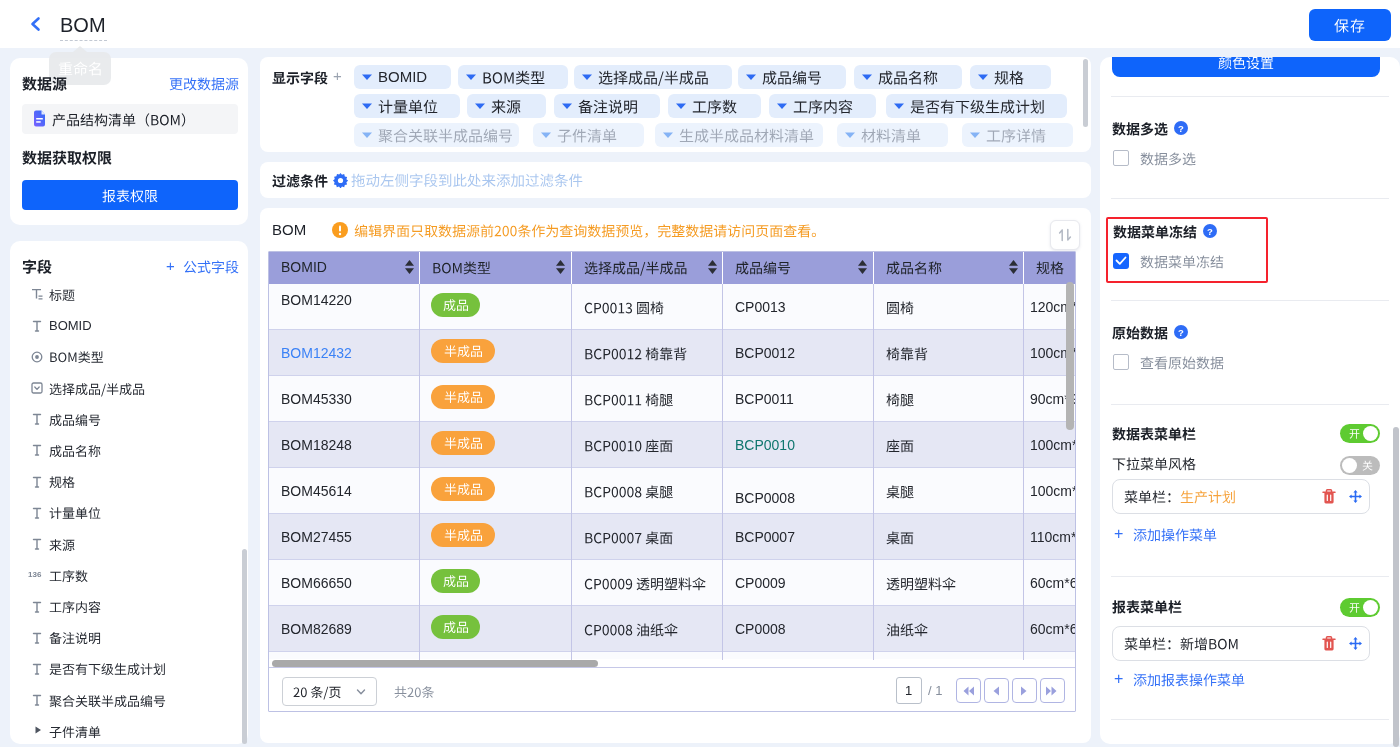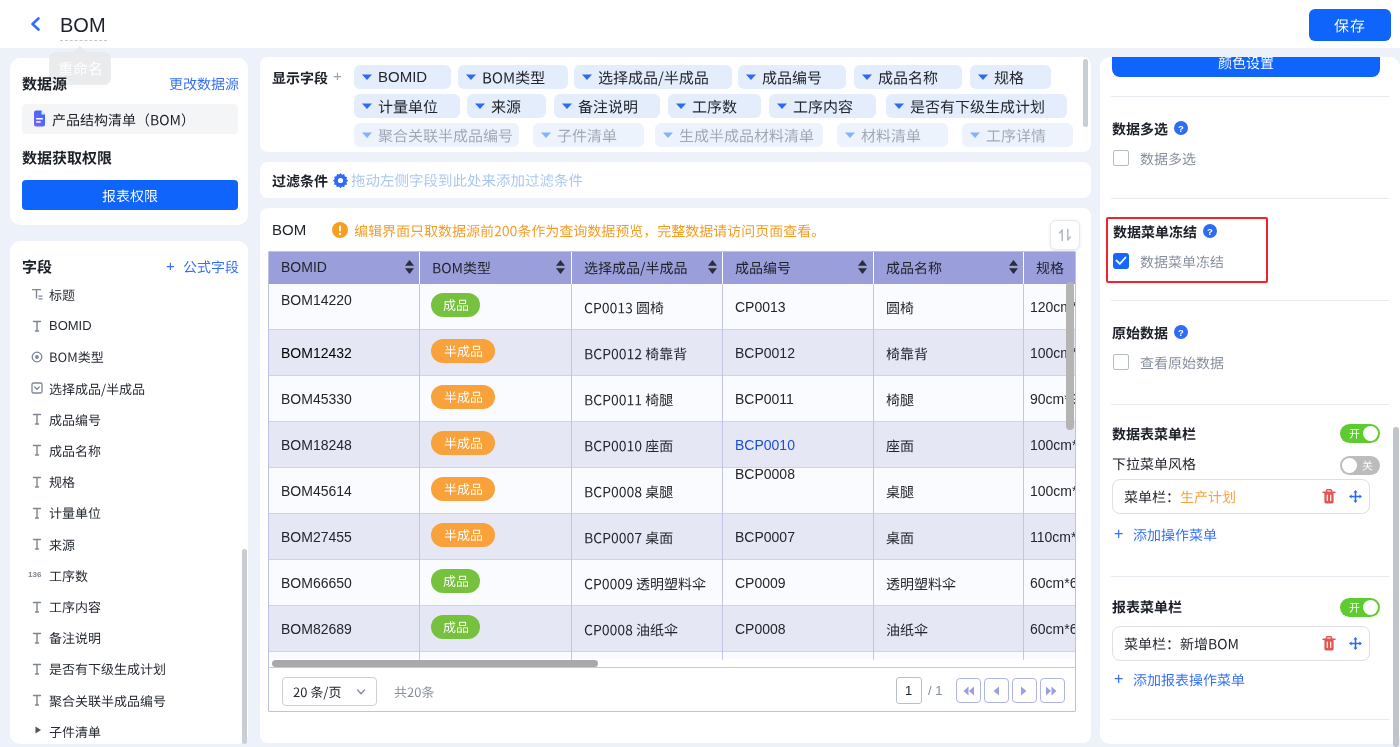--- a/index.html
+++ b/index.html
@@ -633,21 +633,21 @@
     <div style="position:absolute;left:466px;top:44.5px;font:400 14px/21px 'Liberation Sans',sans-serif;color:#23262d;white-space:nowrap">CP0013</div>
     <div style="position:absolute;left:616.5px;top:44.6px;width:28.0px;height:20.7px;">
       <svg width="28.0" height="20.7" viewBox="0 0 28.0 20.7">
         <g transform="translate(0,16.24) scale(0.014,-0.014)">
           <path fill="#23262d" d="M337 631H656V555H337ZM271 684V502H727V684ZM470 352V294C470 236 449 154 182 103C197 88 215 62 223 46C503 111 537 212 537 291V352ZM521 161C601 126 707 74 761 42L792 97C736 128 629 177 551 210ZM246 442V183H314V383H681V188H751V442ZM81 799V-79H154V-41H844V-79H919V799ZM154 21V736H844V21Z M1441 332V39H1506V96H1716V332ZM1506 276H1649V152H1506ZM1642 839C1640 807 1637 778 1633 751H1417V689H1618C1590 605 1530 555 1391 525C1404 512 1423 487 1428 470C1548 498 1617 541 1657 604C1738 561 1831 507 1881 474L1930 525C1874 563 1768 620 1685 661L1693 689H1921V751H1706C1710 778 1712 807 1714 839ZM1375 470V407H1810V7C1810 -8 1805 -12 1788 -13C1771 -13 1713 -13 1648 -11C1659 -31 1672 -60 1676 -80C1758 -80 1810 -79 1842 -68C1874 -57 1884 -36 1884 6V407H1959V470ZM1186 840V647H1049V577H1177C1150 441 1091 282 1033 197C1046 179 1064 145 1072 124C1114 190 1155 296 1186 406V-79H1256V432C1281 384 1308 330 1320 299L1368 355C1352 383 1284 493 1256 532V577H1366V647H1256V840Z"></path>
         </g>
       </svg>
     </div>
     <div style="position:absolute;left:761px;top:44.5px;font:400 14px/21px 'Liberation Sans',sans-serif;color:#23262d;white-space:nowrap">120cm*60</div>
     <div style="position:absolute;left:-1px;top:78px;width:808px;height:46px;background:#e5e7f4;border-bottom:1px solid #cfd2ec"></div>
-    <div style="position:absolute;left:12px;top:90.5px;font:400 14px/21px 'Liberation Sans',sans-serif;color:#000000;white-space:nowrap">BOM12432</div>
+    <div style="position:absolute;left:12px;top:90.5px;font:400 14px/21px 'Liberation Sans',sans-serif;color:#3b82f6;white-space:nowrap">BOM12432</div>
     <div style="position:absolute;left:162px;top:87.0px;width:64px;height:24px;background:#f9a23c;border-radius:12px"></div>
     <div style="position:absolute;left:174.5px;top:89.4px;width:39.0px;height:19.2px">
       <svg width="39.0" height="19.2" viewBox="0 0 39.0 19.2">
         <g transform="translate(0,15.08) scale(0.013,-0.013)">
           <path fill="#ffffff" d="M147 787C194 716 243 620 262 561L334 592C314 652 263 745 215 814ZM779 817C750 746 698 647 656 587L722 561C764 620 817 711 858 789ZM458 841V516H118V442H458V281H53V206H458V-78H536V206H948V281H536V442H890V516H536V841Z M1544 839C1544 782 1546 725 1549 670H1128V389C1128 259 1119 86 1036 -37C1054 -46 1086 -72 1099 -87C1191 45 1206 247 1206 388V395H1389C1385 223 1380 159 1367 144C1359 135 1350 133 1335 133C1318 133 1275 133 1229 138C1241 119 1249 89 1250 68C1299 65 1345 65 1371 67C1398 70 1415 77 1431 96C1452 123 1457 208 1462 433C1462 443 1463 465 1463 465H1206V597H1554C1566 435 1590 287 1628 172C1562 96 1485 34 1396 -13C1412 -28 1439 -59 1451 -75C1528 -29 1597 26 1658 92C1704 -11 1764 -73 1841 -73C1918 -73 1946 -23 1959 148C1939 155 1911 172 1894 189C1888 56 1876 4 1847 4C1796 4 1751 61 1714 159C1788 255 1847 369 1890 500L1815 519C1783 418 1740 327 1686 247C1660 344 1641 463 1630 597H1951V670H1626C1623 725 1622 781 1622 839ZM1671 790C1735 757 1812 706 1850 670L1897 722C1858 756 1779 805 1716 836Z M2302 726H2701V536H2302ZM2229 797V464H2778V797ZM2083 357V-80H2155V-26H2364V-71H2439V357ZM2155 47V286H2364V47ZM2549 357V-80H2621V-26H2849V-74H2925V357ZM2621 47V286H2849V47Z"></path>
         </g>
       </svg>
     </div>
     <div style="position:absolute;left:314.5px;top:90.6px;width:103.2px;height:20.7px;">
       <svg width="103.2" height="20.7" viewBox="0 0 103.2 20.7">
@@ -701,21 +701,21 @@
         </g>
       </svg>
     </div>
     <div style="position:absolute;left:314.5px;top:182.6px;width:89.2px;height:20.7px;">
       <svg width="89.2" height="20.7" viewBox="0 0 89.2 20.7">
         <g transform="translate(0,16.24) scale(0.014,-0.014)">
           <path fill="#23262d" d="M101 0H334C498 0 612 71 612 215C612 315 550 373 463 390V395C532 417 570 481 570 554C570 683 466 733 318 733H101ZM193 422V660H306C421 660 479 628 479 542C479 467 428 422 302 422ZM193 74V350H321C450 350 521 309 521 218C521 119 447 74 321 74Z M1034 -13C1129 -13 1201 25 1259 92L1208 151C1161 99 1108 68 1038 68C898 68 810 184 810 369C810 552 903 665 1041 665C1104 665 1152 637 1191 596L1241 656C1199 703 1129 746 1040 746C854 746 715 603 715 366C715 128 851 -13 1034 -13Z M1396 0H1488V292H1609C1770 292 1879 363 1879 518C1879 678 1769 733 1605 733H1396ZM1488 367V658H1593C1722 658 1787 625 1787 518C1787 413 1726 367 1597 367Z M2206 -13C2345 -13 2434 113 2434 369C2434 623 2345 746 2206 746C2066 746 1978 623 1978 369C1978 113 2066 -13 2206 -13ZM2206 61C2123 61 2066 154 2066 369C2066 583 2123 674 2206 674C2289 674 2346 583 2346 369C2346 154 2289 61 2206 61Z M2761 -13C2900 -13 2989 113 2989 369C2989 623 2900 746 2761 746C2621 746 2533 623 2533 369C2533 113 2621 -13 2761 -13ZM2761 61C2678 61 2621 154 2621 369C2621 583 2678 674 2761 674C2844 674 2901 583 2901 369C2901 154 2844 61 2761 61Z M3126 0H3528V76H3381V733H3311C3271 710 3224 693 3159 681V623H3290V76H3126Z M3871 -13C4010 -13 4099 113 4099 369C4099 623 4010 746 3871 746C3731 746 3643 623 3643 369C3643 113 3731 -13 3871 -13ZM3871 61C3788 61 3731 154 3731 369C3731 583 3788 674 3871 674C3954 674 4011 583 4011 369C4011 154 3954 61 3871 61Z M5129 606C5108 486 5059 391 4978 330V623H4905V228H4627V161H4905V12H4562V-54H5325V12H4978V161H5263V228H4978V327C4994 316 5020 295 5031 284C5073 319 5108 362 5136 414C5190 367 5247 312 5279 276L5324 324C5289 363 5221 424 5162 472C5177 510 5188 552 5196 597ZM4722 606C4701 481 4654 378 4570 314C4587 304 4616 282 4627 271C4671 309 4707 357 4735 415C4776 375 4819 329 4843 297L4888 347C4861 382 4807 435 4760 476C4773 514 4783 554 4790 598ZM4852 823C4870 796 4889 764 4905 734H4484V456C4484 311 4477 109 4399 -35C4417 -43 4449 -64 4463 -77C4545 76 4558 302 4558 456V664H5321V734H4990C4973 769 4947 813 4922 847Z M5761 334H5973V221H5761ZM5761 395V506H5973V395ZM5761 160H5973V43H5761ZM5430 774V702H5816C5809 661 5798 614 5788 576H5476V-80H5548V-27H6192V-80H6268V576H5865L5904 702H6317V774ZM5548 43V506H5692V43ZM6192 43H6042V506H6192Z"></path>
         </g>
       </svg>
     </div>
-    <div style="position:absolute;left:466px;top:182.5px;font:400 14px/21px 'Liberation Sans',sans-serif;color:#1d4ed8;white-space:nowrap">BCP0010</div>
+    <div style="position:absolute;left:466px;top:182.5px;font:400 14px/21px 'Liberation Sans',sans-serif;color:#0f766e;white-space:nowrap">BCP0010</div>
     <div style="position:absolute;left:616.5px;top:182.6px;width:28.0px;height:20.7px;">
       <svg width="28.0" height="20.7" viewBox="0 0 28.0 20.7">
         <g transform="translate(0,16.24) scale(0.014,-0.014)">
           <path fill="#23262d" d="M757 606C736 486 687 391 606 330V623H533V228H255V161H533V12H190V-54H953V12H606V161H891V228H606V327C622 316 648 295 659 284C701 319 736 362 764 414C818 367 875 312 907 276L952 324C917 363 849 424 790 472C805 510 816 552 824 597ZM350 606C329 481 282 378 198 314C215 304 244 282 255 271C299 309 335 357 363 415C404 375 447 329 471 297L516 347C489 382 435 435 388 476C401 514 411 554 418 598ZM480 823C498 796 517 764 533 734H112V456C112 311 105 109 27 -35C45 -43 77 -64 91 -77C173 76 186 302 186 456V664H949V734H618C601 769 575 813 550 847Z M1389 334H1601V221H1389ZM1389 395V506H1601V395ZM1389 160H1601V43H1389ZM1058 774V702H1444C1437 661 1426 614 1416 576H1104V-80H1176V-27H1820V-80H1896V576H1493L1532 702H1945V774ZM1176 43V506H1320V43ZM1820 43H1670V506H1820Z"></path>
         </g>
       </svg>
     </div>
     <div style="position:absolute;left:761px;top:182.5px;font:400 14px/21px 'Liberation Sans',sans-serif;color:#23262d;white-space:nowrap">100cm*40</div>
     <div style="position:absolute;left:-1px;top:216px;width:808px;height:46px;background:#fafbfe;border-bottom:1px solid #cfd2ec"></div>
     <div style="position:absolute;left:12px;top:228.5px;font:400 14px/21px 'Liberation Sans',sans-serif;color:#23262d;white-space:nowrap">BOM45614</div>
@@ -727,21 +727,21 @@
         </g>
       </svg>
     </div>
     <div style="position:absolute;left:314.5px;top:228.6px;width:89.2px;height:20.7px;">
       <svg width="89.2" height="20.7" viewBox="0 0 89.2 20.7">
         <g transform="translate(0,16.24) scale(0.014,-0.014)">
           <path fill="#23262d" d="M101 0H334C498 0 612 71 612 215C612 315 550 373 463 390V395C532 417 570 481 570 554C570 683 466 733 318 733H101ZM193 422V660H306C421 660 479 628 479 542C479 467 428 422 302 422ZM193 74V350H321C450 350 521 309 521 218C521 119 447 74 321 74Z M1034 -13C1129 -13 1201 25 1259 92L1208 151C1161 99 1108 68 1038 68C898 68 810 184 810 369C810 552 903 665 1041 665C1104 665 1152 637 1191 596L1241 656C1199 703 1129 746 1040 746C854 746 715 603 715 366C715 128 851 -13 1034 -13Z M1396 0H1488V292H1609C1770 292 1879 363 1879 518C1879 678 1769 733 1605 733H1396ZM1488 367V658H1593C1722 658 1787 625 1787 518C1787 413 1726 367 1597 367Z M2206 -13C2345 -13 2434 113 2434 369C2434 623 2345 746 2206 746C2066 746 1978 623 1978 369C1978 113 2066 -13 2206 -13ZM2206 61C2123 61 2066 154 2066 369C2066 583 2123 674 2206 674C2289 674 2346 583 2346 369C2346 154 2289 61 2206 61Z M2761 -13C2900 -13 2989 113 2989 369C2989 623 2900 746 2761 746C2621 746 2533 623 2533 369C2533 113 2621 -13 2761 -13ZM2761 61C2678 61 2621 154 2621 369C2621 583 2678 674 2761 674C2844 674 2901 583 2901 369C2901 154 2844 61 2761 61Z M3316 -13C3455 -13 3544 113 3544 369C3544 623 3455 746 3316 746C3176 746 3088 623 3088 369C3088 113 3176 -13 3316 -13ZM3316 61C3233 61 3176 154 3176 369C3176 583 3233 674 3316 674C3399 674 3456 583 3456 369C3456 154 3399 61 3316 61Z M3873 -13C4010 -13 4102 70 4102 176C4102 277 4043 332 3979 369V374C4022 408 4076 474 4076 551C4076 664 4000 744 3875 744C3761 744 3674 669 3674 558C3674 481 3720 426 3773 389V385C3706 349 3639 280 3639 182C3639 69 3737 -13 3873 -13ZM3923 398C3836 432 3757 471 3757 558C3757 629 3806 676 3874 676C3952 676 3998 619 3998 546C3998 492 3972 442 3923 398ZM3874 55C3786 55 3720 112 3720 190C3720 260 3762 318 3821 356C3925 314 4015 278 4015 179C4015 106 3959 55 3874 55Z M4609 450H5133V372H4609ZM4609 581H5133V505H4609ZM4535 639V315H4832V245H4426V181H4766C4676 98 4534 26 4409 -9C4424 -24 4446 -51 4457 -69C4588 -24 4739 65 4832 167V-80H4908V167C4999 63 5147 -22 5286 -65C5298 -46 5318 -17 5335 -2C5202 30 5062 98 4975 181H5319V245H4908V315H5210V639H4900V707H5278V769H4900V840H4823V639Z M5731 757C5765 702 5803 628 5819 581L5880 611C5863 657 5824 729 5788 782ZM5861 496H5721V434H5794V89C5762 74 5727 42 5691 0V8V803H5460V442C5460 296 5457 94 5403 -49C5419 -54 5447 -70 5459 -80C5496 18 5511 146 5518 266H5627V9C5627 -3 5623 -6 5613 -6C5602 -7 5571 -7 5534 -6C5543 -25 5552 -56 5554 -74C5608 -75 5641 -73 5662 -61C5677 -53 5685 -41 5688 -23L5728 -76C5762 -20 5802 35 5827 35C5847 35 5873 8 5908 -15C5961 -51 6022 -65 6107 -65C6168 -65 6272 -61 6326 -58C6327 -39 6336 -5 6343 14C6276 6 6173 2 6109 2C6030 2 5970 12 5921 44C5895 60 5878 76 5861 86ZM5522 739H5627V569H5522ZM5522 507H5627V329H5520L5522 443ZM6051 356C6127 271 6215 156 6254 83L6306 120C6284 159 6248 210 6207 261C6242 285 6282 314 6316 342L6274 390C6248 365 6208 331 6172 304C6148 333 6123 361 6100 386ZM6212 579V483H6008V579ZM6212 639H6008V735H6212ZM5933 73C5949 86 5975 98 6148 159C6142 173 6135 198 6130 215L6008 176V421H6278V796H5942V201C5942 159 5918 137 5901 128C5912 115 5928 88 5933 73Z"></path>
         </g>
       </svg>
     </div>
-    <div style="position:absolute;left:466px;top:212px;font:400 14px/21px 'Liberation Sans',sans-serif;color:#23262d;white-space:nowrap">BCP0008</div>
+    <div style="position:absolute;left:466px;top:236px;font:400 14px/21px 'Liberation Sans',sans-serif;color:#23262d;white-space:nowrap">BCP0008</div>
     <div style="position:absolute;left:616.5px;top:228.6px;width:28.0px;height:20.7px;">
       <svg width="28.0" height="20.7" viewBox="0 0 28.0 20.7">
         <g transform="translate(0,16.24) scale(0.014,-0.014)">
           <path fill="#23262d" d="M237 450H761V372H237ZM237 581H761V505H237ZM163 639V315H460V245H54V181H394C304 98 162 26 37 -9C52 -24 74 -51 85 -69C216 -24 367 65 460 167V-80H536V167C627 63 775 -22 914 -65C926 -46 946 -17 963 -2C830 30 690 98 603 181H947V245H536V315H838V639H528V707H906V769H528V840H451V639Z M1359 757C1393 702 1431 628 1447 581L1508 611C1491 657 1452 729 1416 782ZM1489 496H1349V434H1422V89C1390 74 1355 42 1319 0V8V803H1088V442C1088 296 1085 94 1031 -49C1047 -54 1075 -70 1087 -80C1124 18 1139 146 1146 266H1255V9C1255 -3 1251 -6 1241 -6C1230 -7 1199 -7 1162 -6C1171 -25 1180 -56 1182 -74C1236 -75 1269 -73 1290 -61C1305 -53 1313 -41 1316 -23L1356 -76C1390 -20 1430 35 1455 35C1475 35 1501 8 1536 -15C1589 -51 1650 -65 1735 -65C1796 -65 1900 -61 1954 -58C1955 -39 1964 -5 1971 14C1904 6 1801 2 1737 2C1658 2 1598 12 1549 44C1523 60 1506 76 1489 86ZM1150 739H1255V569H1150ZM1150 507H1255V329H1148L1150 443ZM1679 356C1755 271 1843 156 1882 83L1934 120C1912 159 1876 210 1835 261C1870 285 1910 314 1944 342L1902 390C1876 365 1836 331 1800 304C1776 333 1751 361 1728 386ZM1840 579V483H1636V579ZM1840 639H1636V735H1840ZM1561 73C1577 86 1603 98 1776 159C1770 173 1763 198 1758 215L1636 176V421H1906V796H1570V201C1570 159 1546 137 1529 128C1540 115 1556 88 1561 73Z"></path>
         </g>
       </svg>
     </div>
     <div style="position:absolute;left:761px;top:228.5px;font:400 14px/21px 'Liberation Sans',sans-serif;color:#23262d;white-space:nowrap">100cm*45</div>
     <div style="position:absolute;left:-1px;top:262px;width:808px;height:46px;background:#e5e7f4;border-bottom:1px solid #cfd2ec"></div>
     <div style="position:absolute;left:12px;top:274.5px;font:400 14px/21px 'Liberation Sans',sans-serif;color:#23262d;white-space:nowrap">BOM27455</div>

